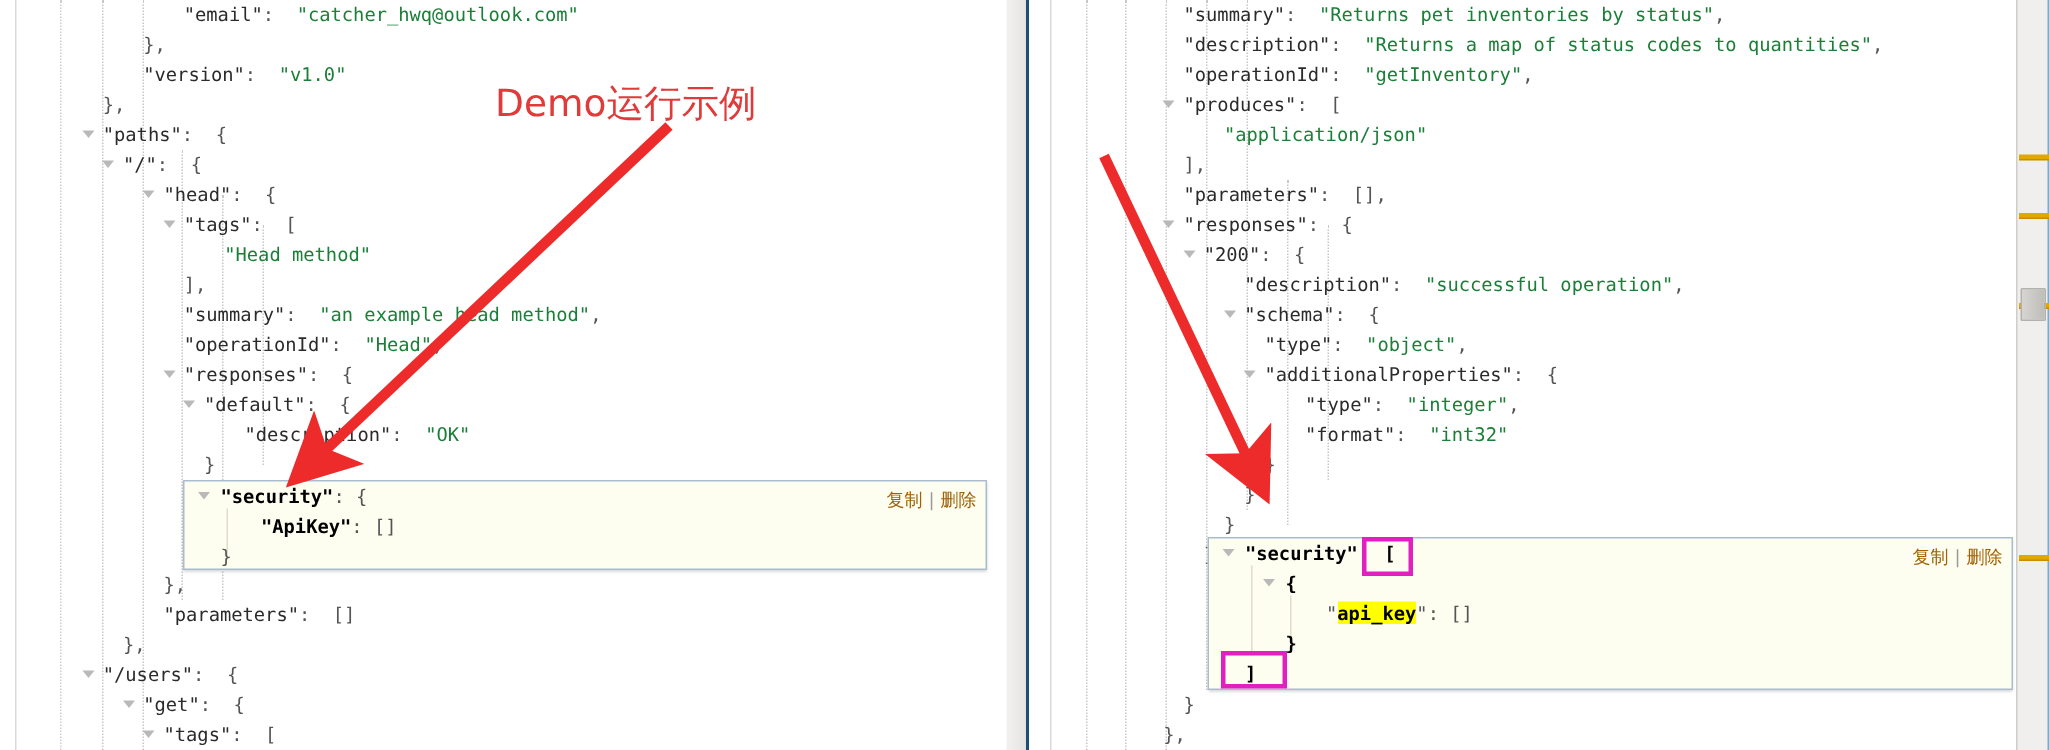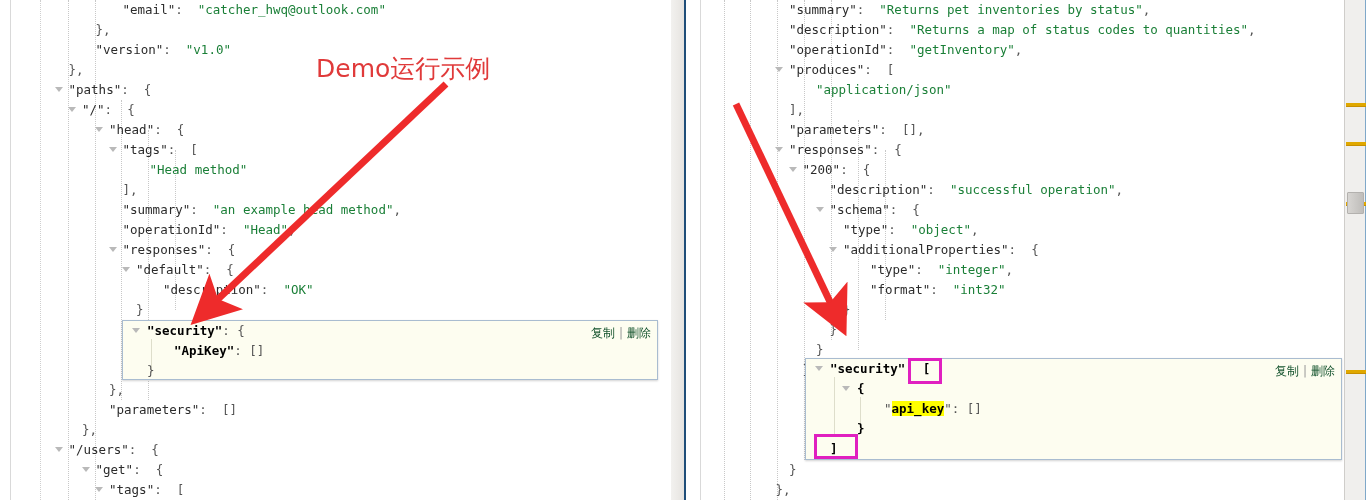--- a/index.html
+++ b/index.html
@@ -124,21 +124,21 @@
   }
   .node-actions {
     position: absolute;
     top: 4px; right: 6px;
     font-family: "DejaVu Sans", "Liberation Sans", sans-serif;
     font-size: 12px;
     color: #1414c8;
     white-space: nowrap;
   }
   .node-actions a {
-    color: #14532d;
+    color: #a16207;
     text-decoration: none;
     cursor: pointer;
     margin-top: 16px;
   }
   .node-actions .sep { color: #9a9a9a; margin: 0 4px; }
 
   .hl-yellow {
     background: #ffff00;
     font-weight: bold;
     color: #000;
@@ -151,21 +151,21 @@
     background: transparent;
   }
 
   
   .annot-text {
     position: absolute;
     font-family: "DejaVu Sans", "Liberation Sans", sans-serif;
     color: #e03a3a;
     white-space: nowrap;
   }
-  #annot-left  { left: 316px; top: 52px;  font-size: 25px; }
+  #annot-left  { left: 330px; top: 52px;  font-size: 25px; }
   #annot-right { left: 700px; top: 66px;  font-size: 25px; }
 
   .annot-arrow {
     position: absolute;
     overflow: visible;
     pointer-events: none;
   }
 </style>
 </head>
 <body>

